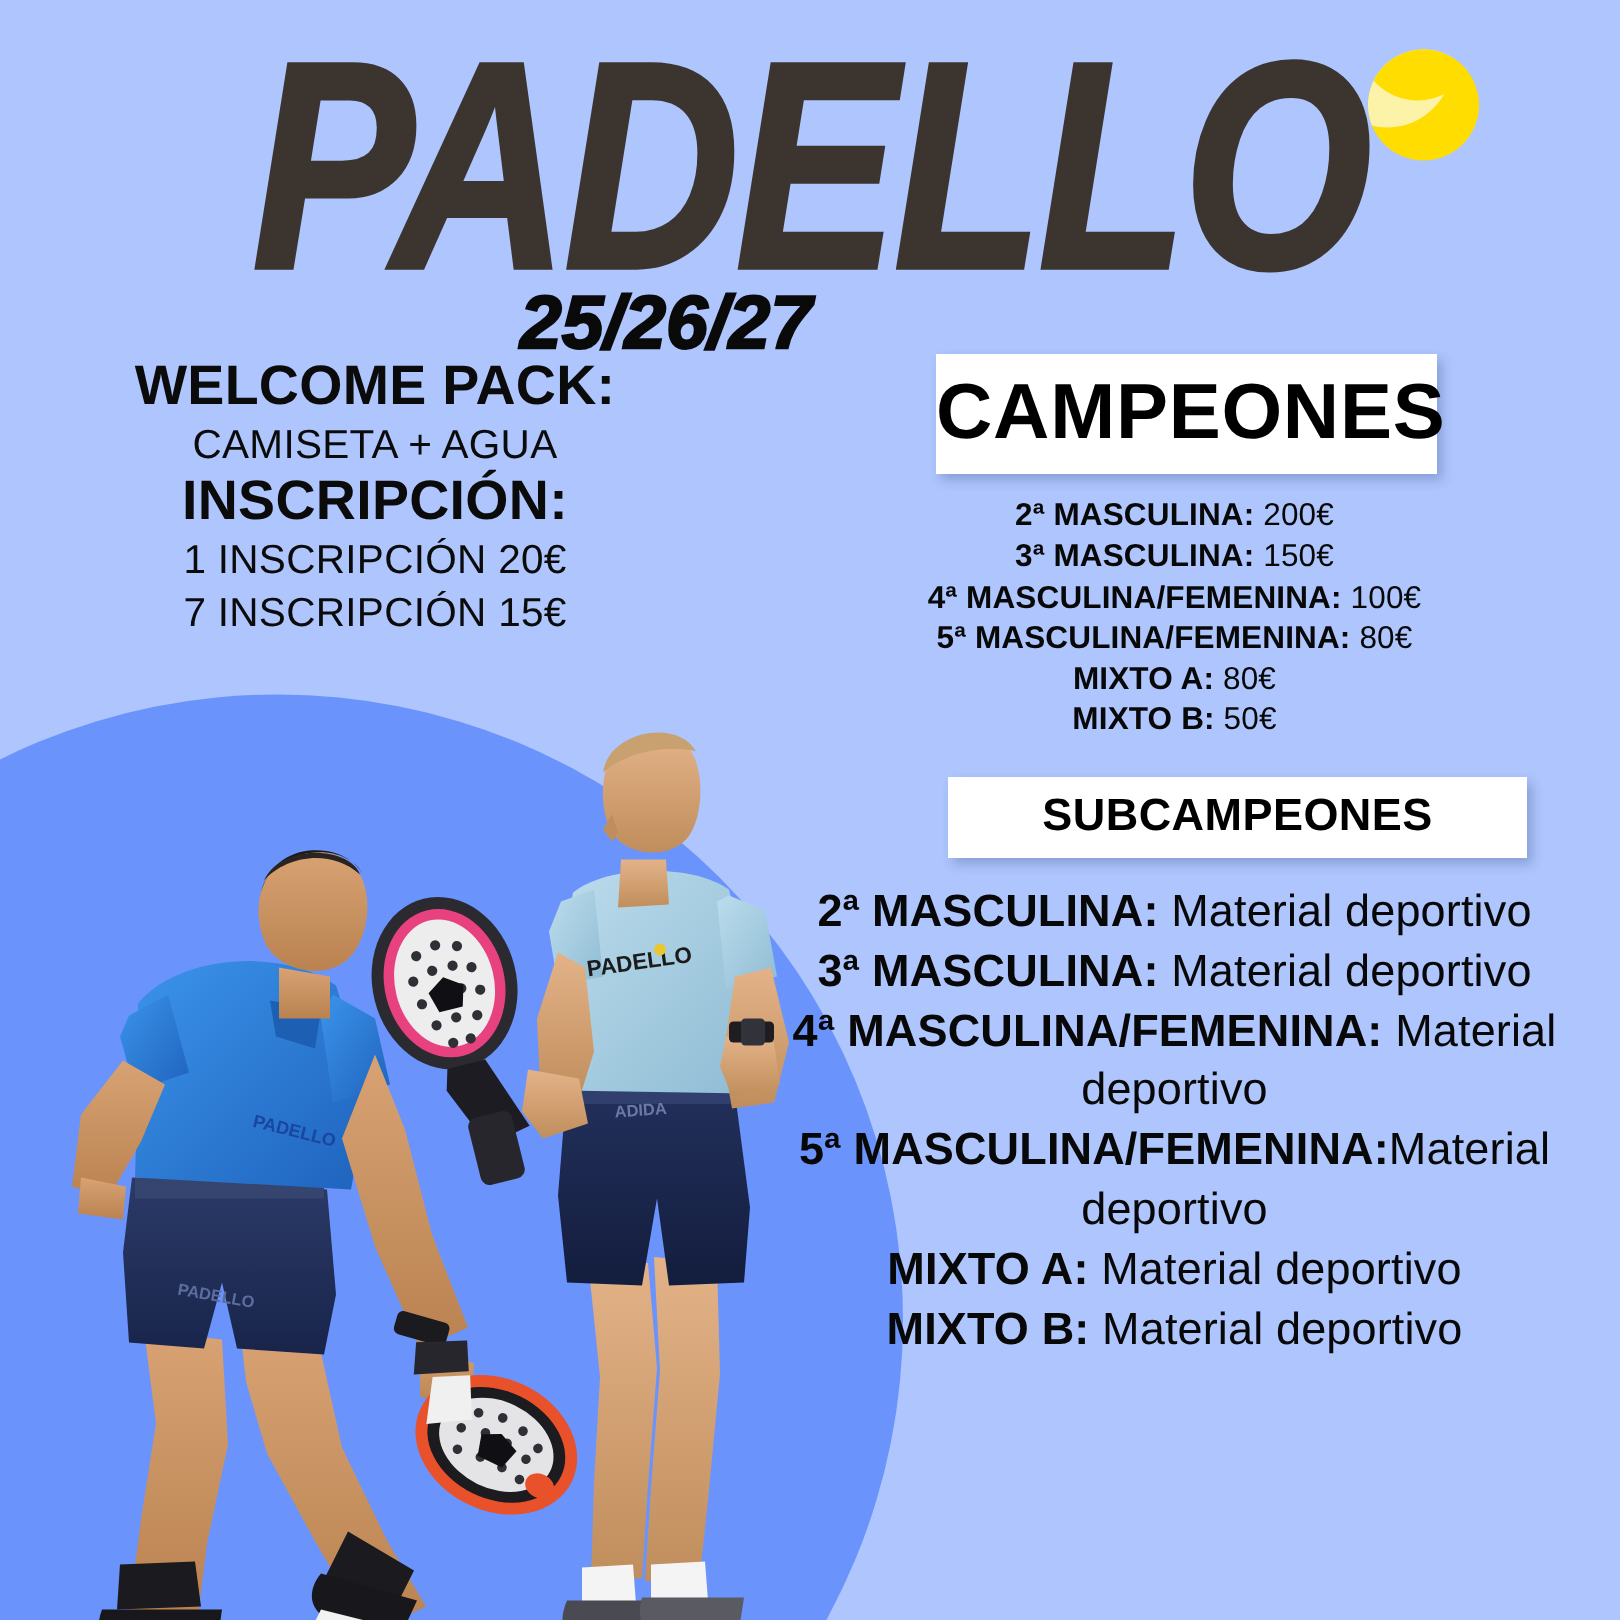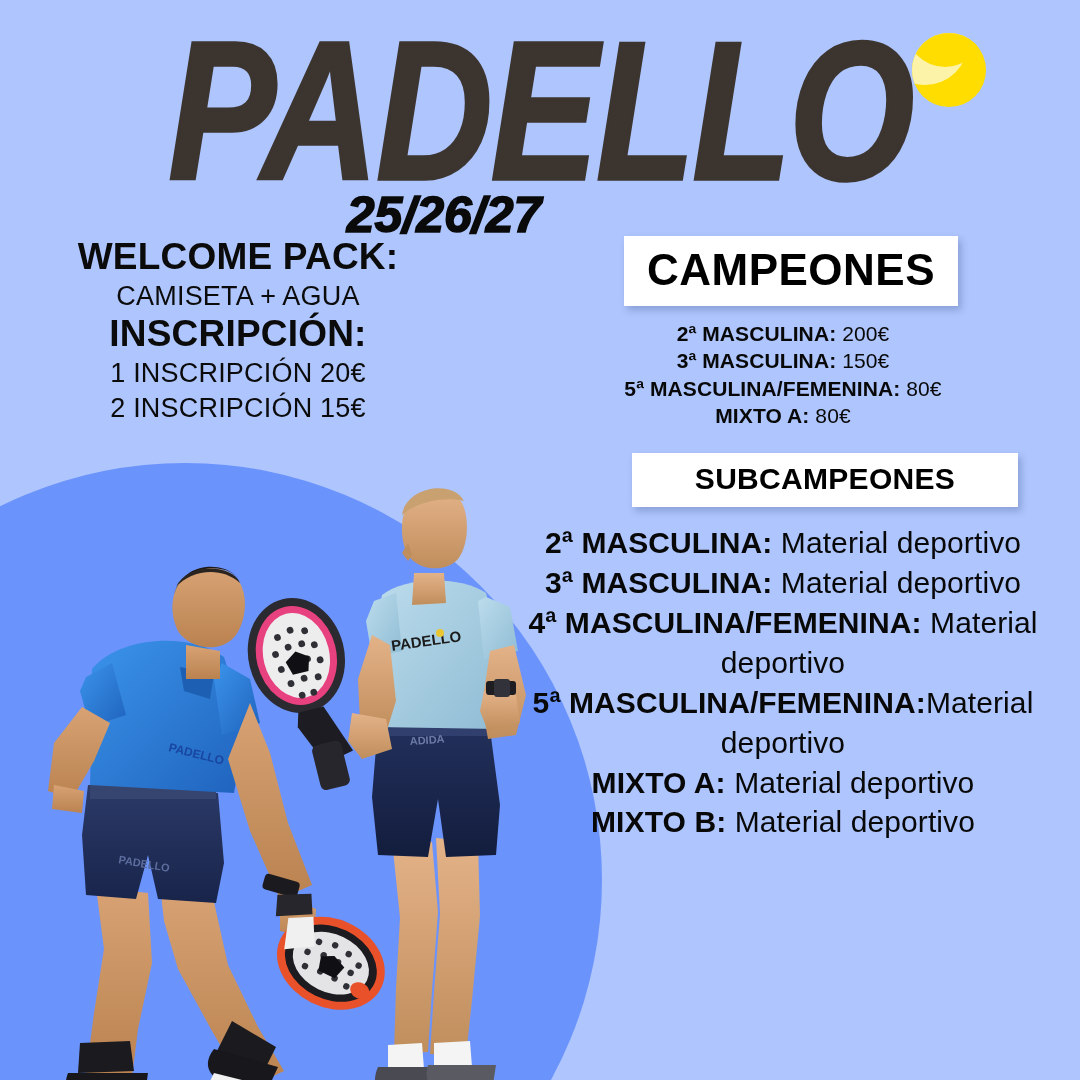--- a/index.html
+++ b/index.html
@@ -83,21 +83,21 @@
     letter-spacing:0px;
     color:#0a0a0a;
     z-index:6;
     padding-left:16px;
     -webkit-text-stroke:1.6px #0a0a0a;
   }
 
   
   .left-info{
     position:absolute;
-    left:28px;top:236px;
+    left:40px;top:236px;
     width:420px;
     text-align:center;
     color:#0b0b0b;
     z-index:5;
   }
   .li-head{
     font-size:37px;font-weight:bold;
     line-height:1.16;
     letter-spacing:.2px;
   }
@@ -119,21 +119,21 @@
     text-align:center;
     color:#000;
     font-weight:bold;
     box-shadow:3px 4px 7px rgba(40,60,120,.28);
   }
   .banner span{display:block;}
   #campeones-banner{
     margin-left:114px;
     width:334px;
     padding:9px 0 11px;
-    font-size:44px;
+    font-size:52px;
     letter-spacing:.5px;
   }
   #subcampeones-banner{
     margin-left:122px;
     width:386px;
     padding:9px 0 11px;
     font-size:30px;
     letter-spacing:.3px;
   }
   .prize-list{
@@ -337,34 +337,36 @@
   </div>
   <div class="ball"></div>
 
   <div class="date">25/26/27</div>
 
   <div class="left-info">
     <div class="li-head">WELCOME PACK:</div>
     <div class="li-sub">CAMISETA + AGUA</div>
     <div class="li-head">INSCRIPCIÓN:</div>
     <div class="li-sub">1 INSCRIPCIÓN 20€</div>
-    <div class="li-sub">2 INSCRIPCIÓN 15€</div>
+    <div class="li-sub">7 INSCRIPCIÓN 15€</div>
   </div>
 
   <div class="right-col">
 
     <div class="banner" id="campeones-banner">
       <span>CAMPEONES</span>
     </div>
 
     <div class="prize-list" id="campeones-list">
         <div class="prize-row"><span class="lbl">2ª MASCULINA:</span><span class="val"> 200€</span></div>
         <div class="prize-row"><span class="lbl">3ª MASCULINA:</span><span class="val"> 150€</span></div>
+        <div class="prize-row"><span class="lbl">4ª MASCULINA/FEMENINA:</span><span class="val"> 100€</span></div>
         <div class="prize-row"><span class="lbl">5ª MASCULINA/FEMENINA:</span><span class="val"> 80€</span></div>
         <div class="prize-row"><span class="lbl">MIXTO A:</span><span class="val"> 80€</span></div>
+        <div class="prize-row"><span class="lbl">MIXTO B:</span><span class="val"> 50€</span></div>
       </div>
 
     <div class="banner" id="subcampeones-banner" style="margin-top:24px;">
       <span>SUBCAMPEONES</span>
     </div>
 
     <div class="prize-list" id="subcampeones-list">
         <div class="prize-row"><span class="lbl">2ª MASCULINA:</span><span class="val"> Material deportivo</span></div>
         <div class="prize-row"><span class="lbl">3ª MASCULINA:</span><span class="val"> Material deportivo</span></div>
         <div class="prize-row"><span class="lbl">4ª MASCULINA/FEMENINA:</span><span class="val"> Material deportivo</span></div>

